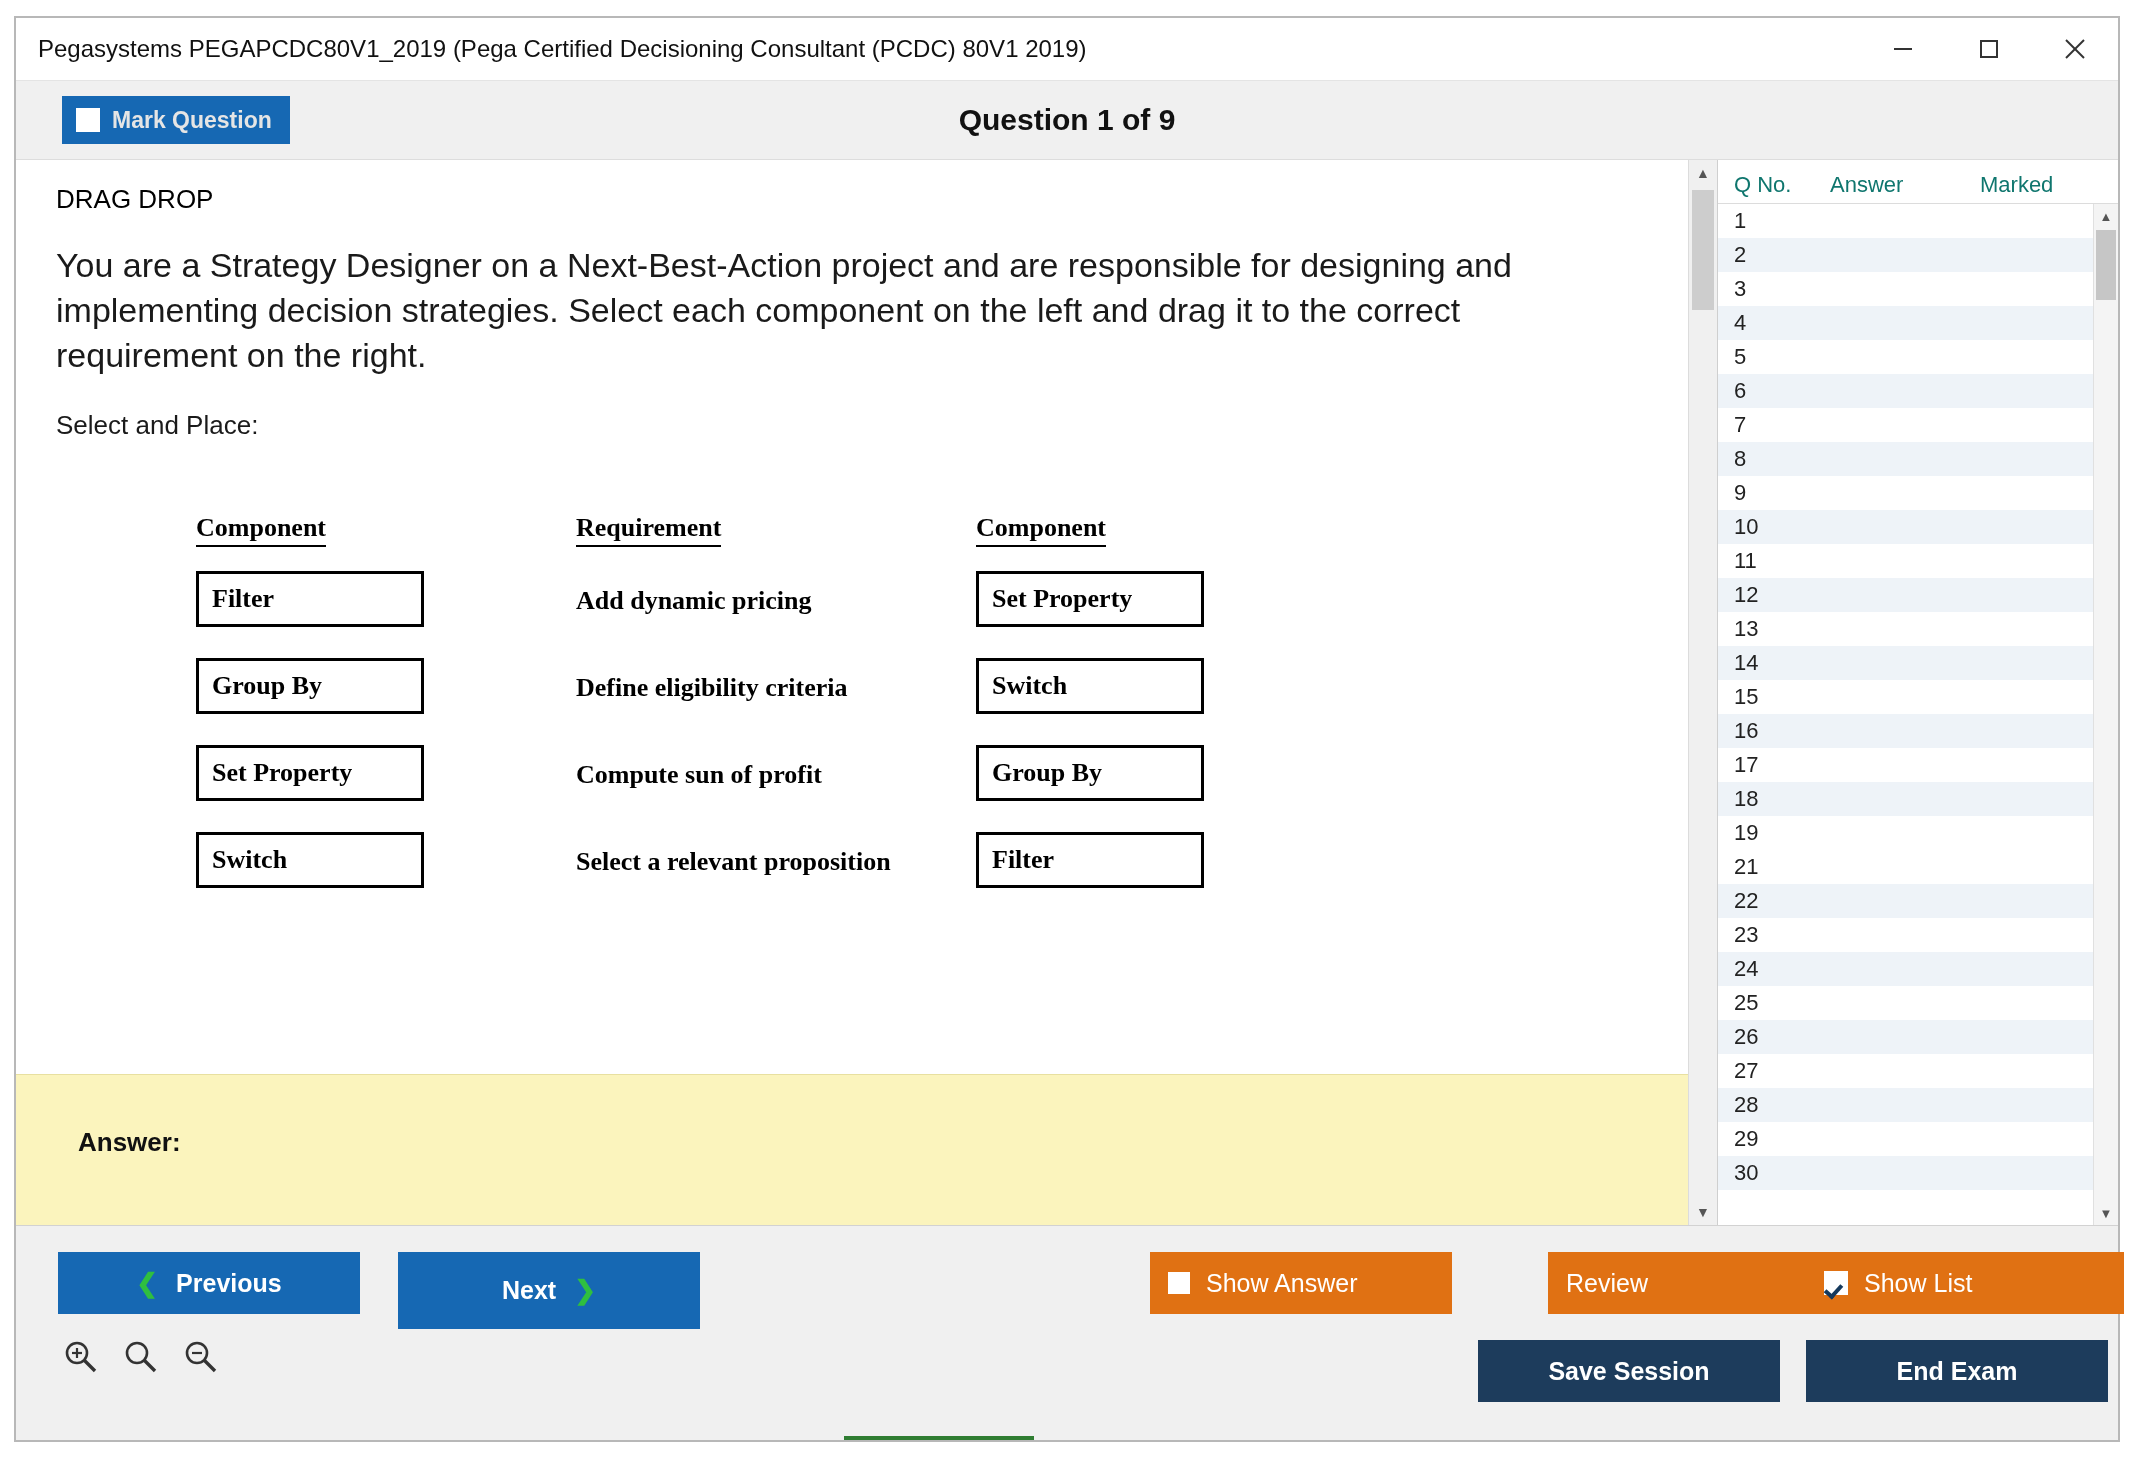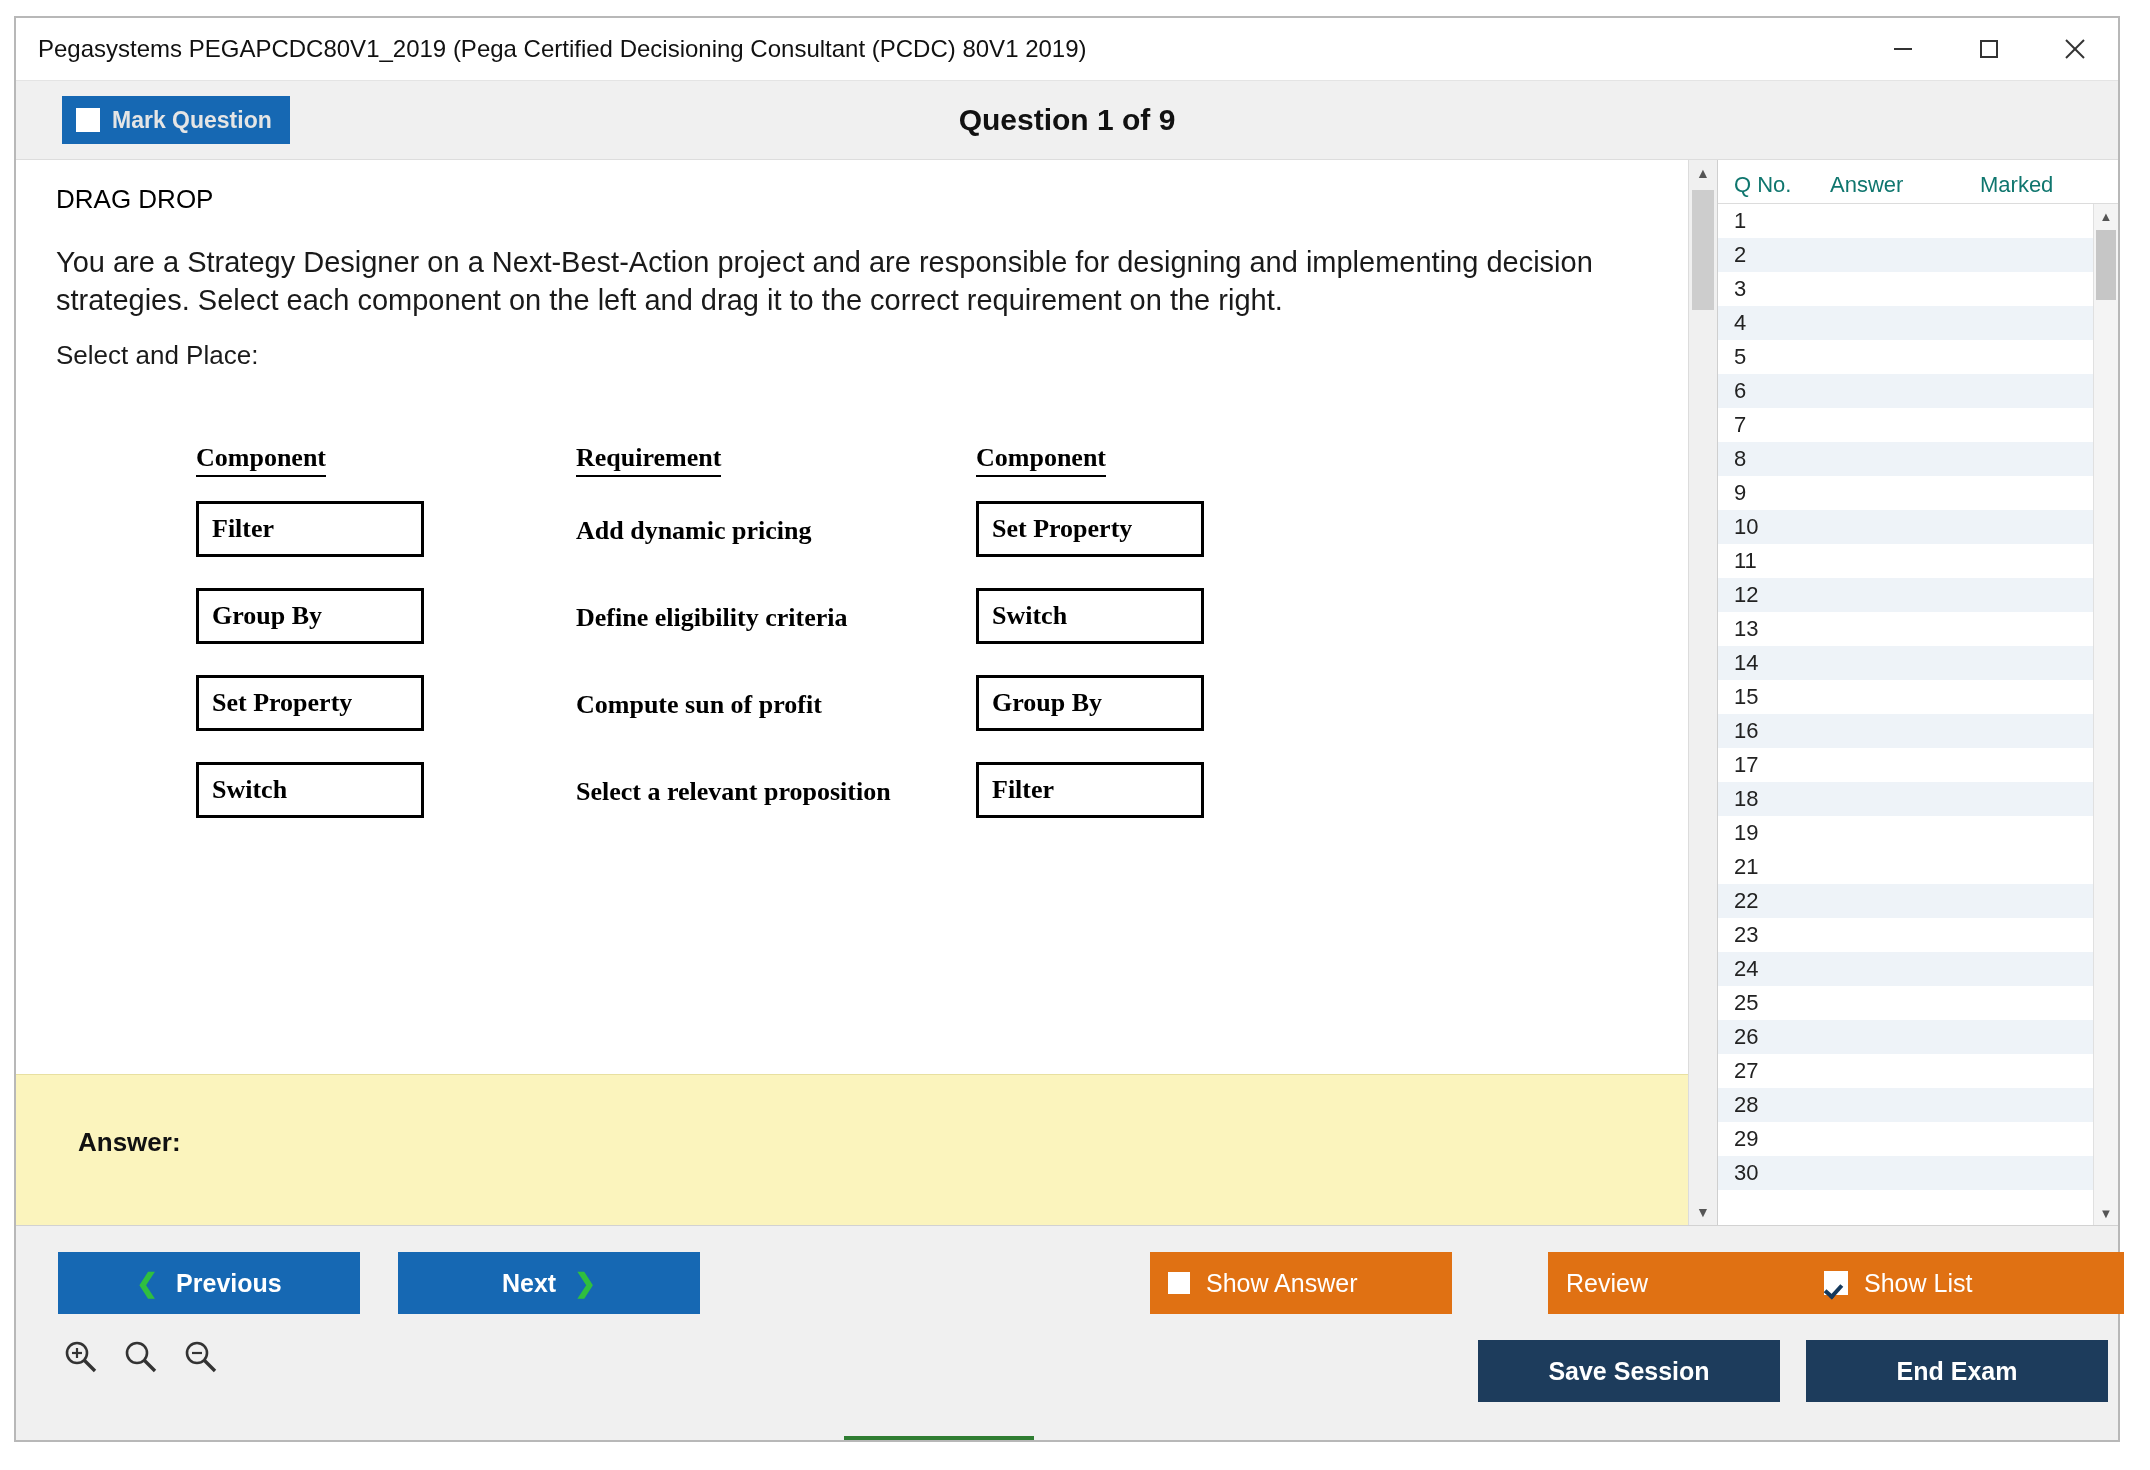--- a/index.html
+++ b/index.html
@@ -108,25 +108,25 @@
   }
   .qtext {
     padding: 24px 40px 0 40px;
   }
   .qtype {
     font-size: 26px;
     color: #000000;
     margin-bottom: 28px;
   }
   .qbody {
-    font-size: 29px;
+    font-size: 34px;
     color: #1a1a1a;
     line-height: 1.32;
     max-width: 1580px;
-    margin-bottom: 20px;
+    margin-bottom: 32px;
   }
   .qprompt {
     font-size: 26px;
     color: #1a1a1a;
   }
 
   
   .diagram {
     position: relative;
     margin: 72px 0 0 0;
@@ -309,21 +309,21 @@
     justify-content: center;
     cursor: pointer;
     position: absolute;
     box-sizing: border-box;
   }
   .btn-prev {
     left: 42px; top: 26px; width: 302px; height: 62px;
     background: #1668b3;
   }
   .btn-next {
-    left: 382px; top: 26px; width: 302px; height: 62px;
+    left: 382px; top: 26px; width: 302px; height: 77px;
     background: #1668b3;
   }
   .chev { font-size: 26px; color: #2fbf3f; font-weight: bold; }
   .btn-prev .chev { margin-right: 18px; }
   .btn-next .chev { margin-left: 18px; }
 
   .btn-showanswer {
     left: 1134px; top: 26px; width: 302px; height: 62px;
     background: #e07113;
     justify-content: flex-start;

